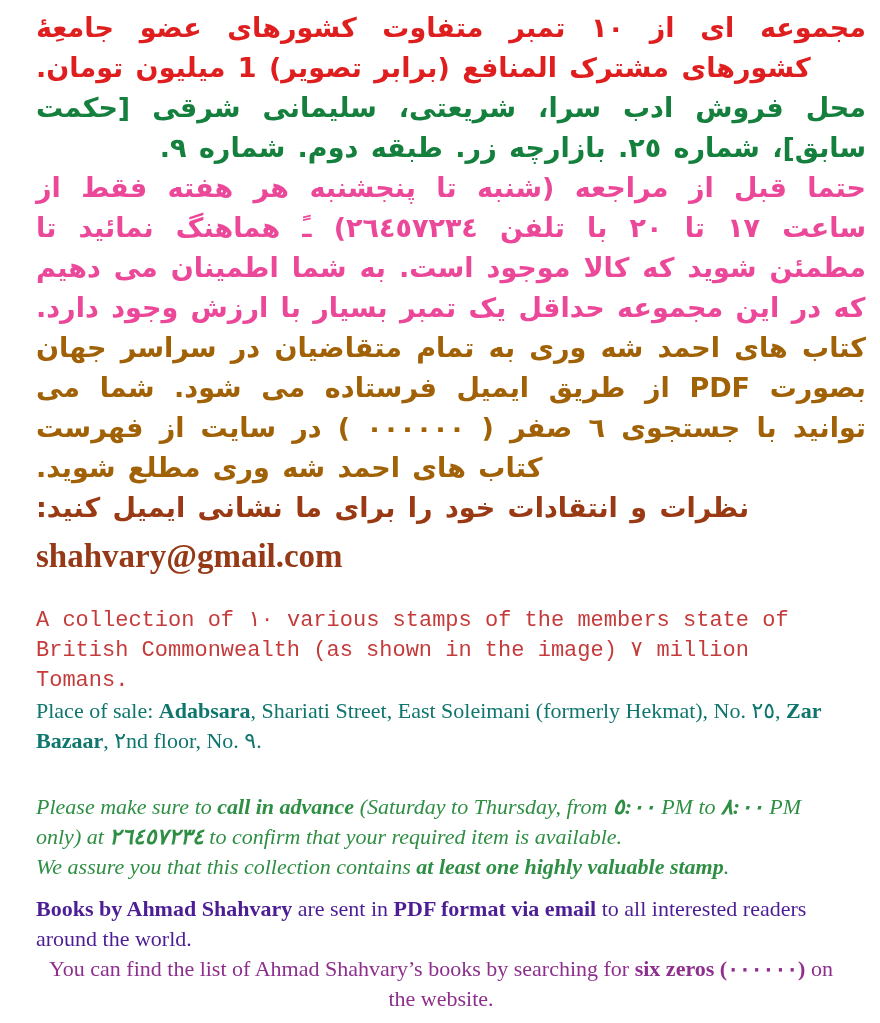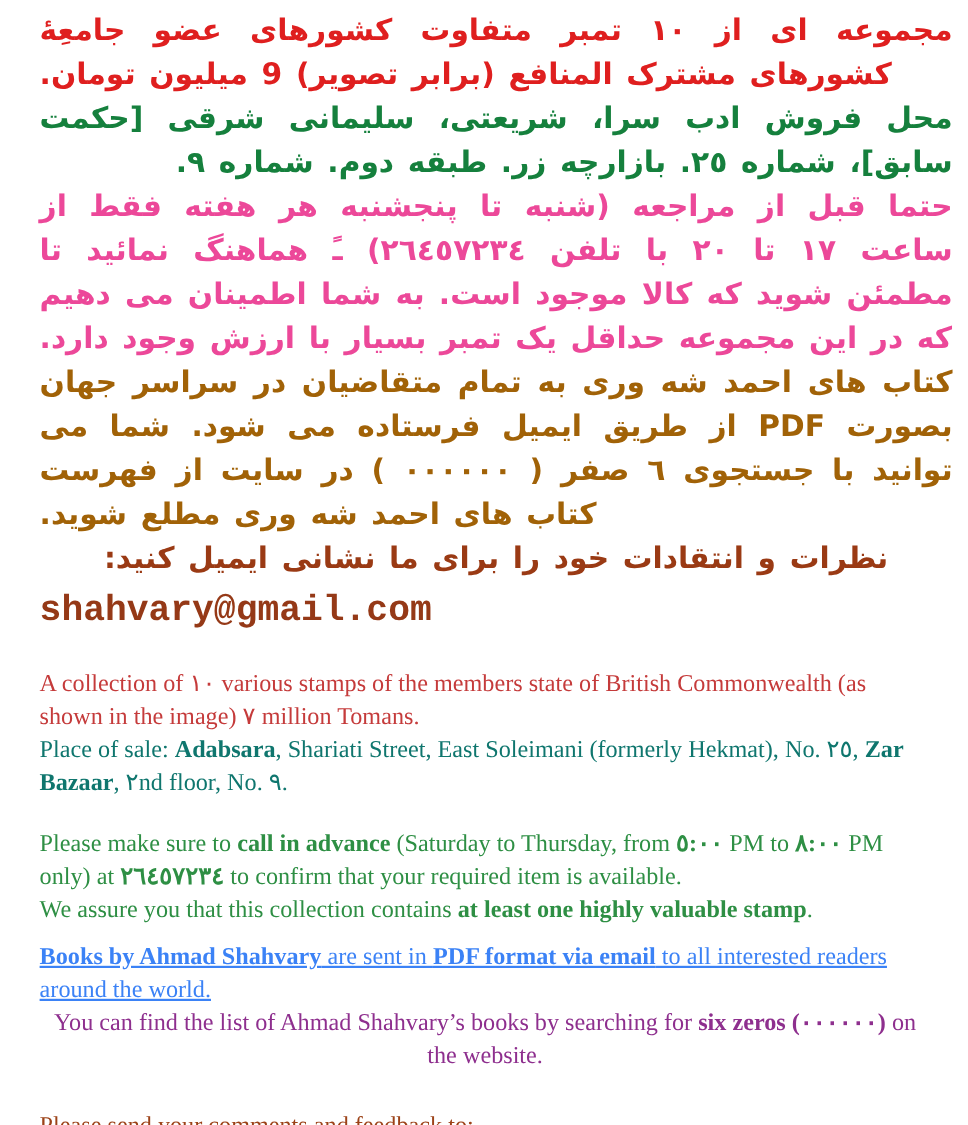--- a/index.html
+++ b/index.html
@@ -16,64 +16,64 @@
   .fa-p{
     margin:0;
     font-family:"DejaVu Sans",sans-serif;
     font-weight:bold;
     font-size:27px;
     line-height:40px;
     text-align:justify;
     word-spacing:3px;
   }
   .fa-p.last-left{text-align-last:left;}
-  .fa-p.align-right{text-align:center;}
+  .fa-p.align-right{text-align:left;}
   
   .email-big{
     direction:ltr;
     margin-top:8px;
     font-family:"Liberation Serif","DejaVu Serif",serif;
     font-weight:bold;
     font-size:33px;
     line-height:40px;
   }
   
   .en-sec{
     direction:ltr;
     font-family:"Liberation Serif","DejaVu Serif",serif;
     font-size:22px;
     line-height:30px;
     padding-right:20px;
   }
   .en-p{margin:0;}
-  .gap-lg{margin-top:30px;}
-  .gap-md{margin-top:26px;}
+  .gap-lg{margin-top:30px;font-family:Liberation Mono, monospace;}
+  .gap-md{margin-top:36px;font-style:italic;}
   .gap-sm{margin-top:12px;}
   .gap-xl{margin-top:34px;}
   .b{font-weight:bold;}
 </style>
 </head>
 <body>
 
 <div class="page">
 
   <section class="fa-sec">
-    <p class="fa-p last-left" style="color: rgb(223, 31, 31);"><span class="b">مجموعه ای از ١٠ تمبر متفاوت کشورهای عضو جامعِۀ کشورهای مشترک المنافع (برابر تصویر) 9 میلیون تومان.</span></p>
+    <p class="fa-p last-left" style="color: rgb(223, 31, 31);"><span class="b">مجموعه ای از ١٠ تمبر متفاوت کشورهای عضو جامعِۀ کشورهای مشترک المنافع (برابر تصویر) 1 میلیون تومان.</span></p>
     <p class="fa-p" style="color: #15803d;"><span class="b">محل فروش ادب سرا، شریعتی، سلیمانی شرقی [حکمت سابق]، شماره ٢٥. بازارچه زر. طبقه دوم. شماره ٩.</span></p>
     <p class="fa-p last-left" style="color: #ec4899;"><span class="b">حتما قبل از مراجعه (شنبه تا پنجشنبه هر هفته فقط از ساعت ١٧ تا ٢٠ با تلفن ٢٦٤٥٧٢٣٤) ـً هماهنگ نمائید تا مطمئن شوید که کالا موجود است. به شما اطمینان می دهیم که در این مجموعه حداقل یک تمبر بسیار با ارزش وجود دارد.</span></p>
     <p class="fa-p last-left" style="color: #a16207;"><span class="b">کتاب های احمد شه وری به تمام متقاضیان در سراسر جهان بصورت PDF از طریق ایمیل فرستاده می شود. شما می توانید با جستجوی ٦ صفر ( ٠٠٠٠٠٠ ) در سایت از فهرست کتاب های احمد شه وری مطلع شوید.</span></p>
     <p class="fa-p align-right" style="color: rgb(154, 58, 20);"><span class="b">نظرات و انتقادات خود را برای ما نشانی ایمیل کنید:</span></p>
   </section>
 
-  <div class="email-big" style="color: rgb(149, 57, 23); font-family: Liberation Mono, monospace;">shahvary@gmail.com</div>
+  <div class="email-big" style="color: rgb(149, 57, 23);">shahvary@gmail.com</div>
 
   <section class="en-sec">
     <p class="en-p gap-lg" style="color: rgb(197, 59, 59);"><span>A collection of ١٠ various stamps of the members state of British Commonwealth (as shown in the image) ٧ million Tomans.</span></p>
     <p class="en-p" style="color: #0f766e;"><span>Place of sale: </span><span class="b">Adabsara</span><span>, Shariati Street, East Soleimani (formerly Hekmat), No. ٢٥, </span><span class="b">Zar Bazaar</span><span>, ٢nd floor, No. ٩.</span></p>
     <p class="en-p gap-md" style="color: rgb(46, 143, 68);"><span>Please make sure to </span><span class="b">call in advance</span><span> (Saturday to Thursday, from </span><span class="b">٥:٠٠</span><span> PM to </span><span class="b">٨:٠٠</span><span> PM only) at </span><span class="b">٢٦٤٥٧٢٣٤</span><span> to confirm that your required item is available.</span></p>
-    <p class="en-p" style="color: rgb(46, 143, 68);"><span>We assure you that this collection contains </span><span class="b">at least one highly valuable stamp</span><span>.</span></p>
-    <p class="en-p gap-sm" style="color: #3b82f6; text-decoration: underline;"><span class="b">Books by Ahmad Shahvary</span><span> are sent in </span><span class="b">PDF format via email</span><span> to all interested readers around the world.</span></p>
+    <p class="en-p" style="color: rgb(46, 143, 68); font-style: italic;"><span>We assure you that this collection contains </span><span class="b">at least one highly valuable stamp</span><span>.</span></p>
+    <p class="en-p gap-sm" style="color: #4c1d95;"><span class="b">Books by Ahmad Shahvary</span><span> are sent in </span><span class="b">PDF format via email</span><span> to all interested readers around the world.</span></p>
     <p class="en-p" style="color: rgb(142, 47, 142); text-align: center;"><span>You can find the list of Ahmad Shahvary’s books by searching for </span><span class="b">six zeros (٠٠٠٠٠٠)</span><span> on the website.</span></p>
     <p class="en-p gap-xl" style="color: rgb(156, 66, 24);"><span>Please send your comments and feedback to:</span></p>
 
   </section>
 
 </div>
 
 </body></html>

